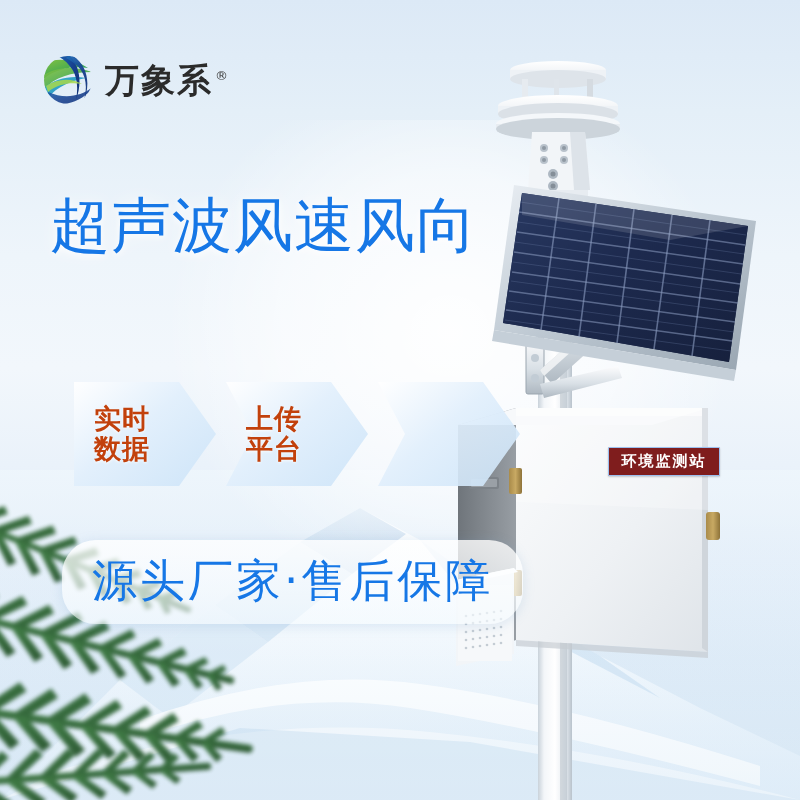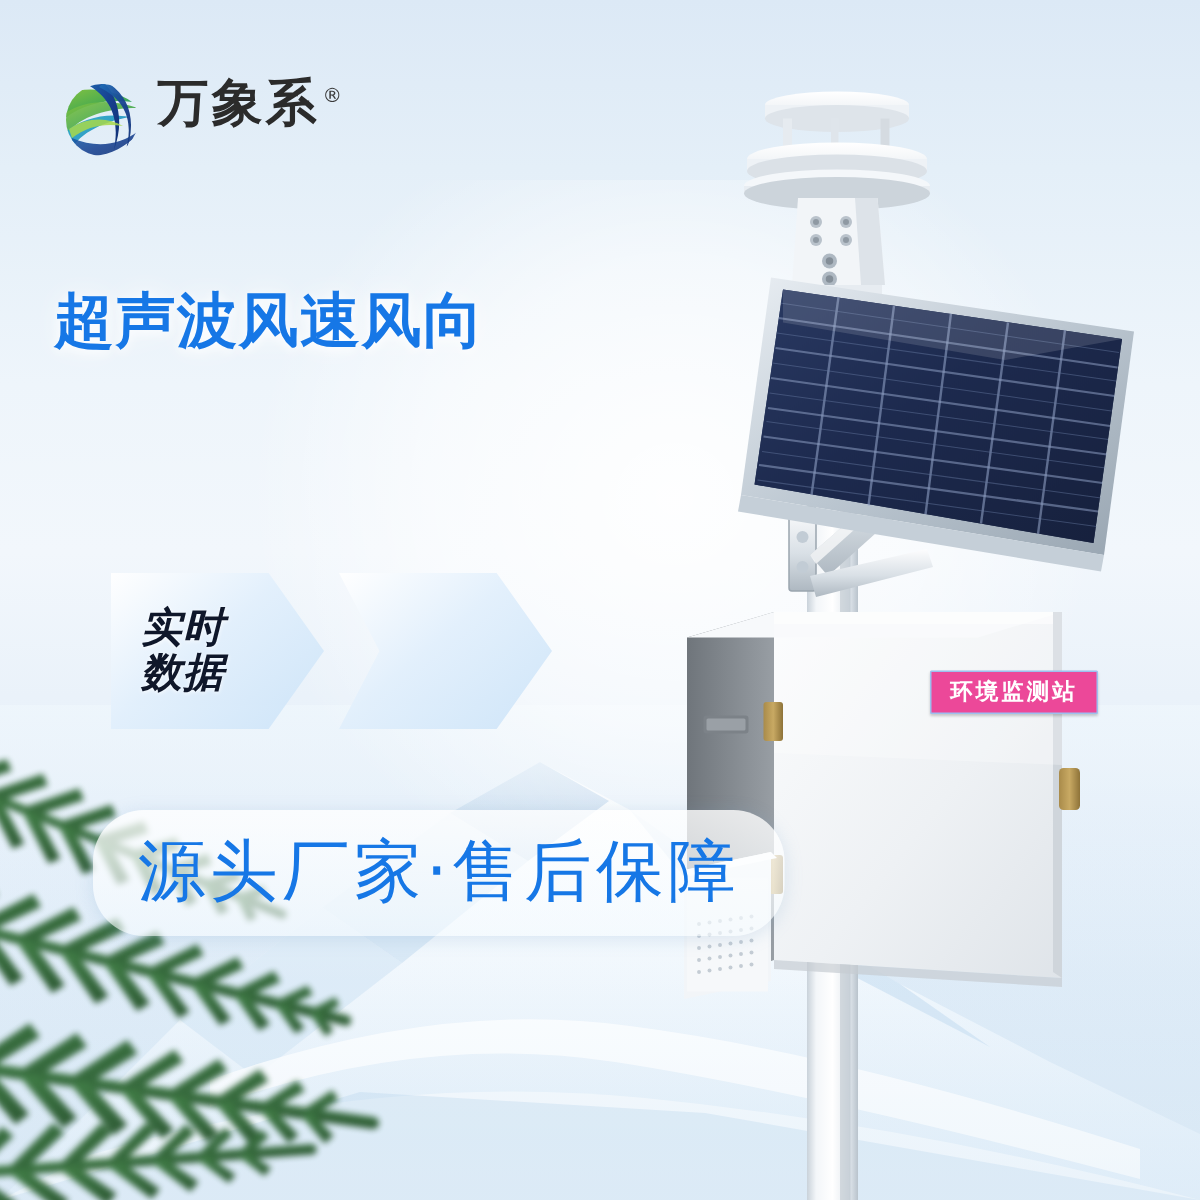--- a/index.html
+++ b/index.html
@@ -25,75 +25,74 @@
   .mtn svg{position:absolute;left:0;bottom:0;}
   .mtn-haze{
     position:absolute;left:0;bottom:0;width:800px;height:330px;
     background:linear-gradient(180deg,rgba(238,246,252,.85) 0%,rgba(238,246,252,.25) 22%,rgba(235,245,252,.10) 55%,rgba(225,238,248,.45) 100%);
   }
   
   .pine{position:absolute;left:-40px;bottom:-20px;width:340px;height:360px;filter:blur(2.2px);opacity:.95;}
   .pine svg{display:block;}
 
   
-  .logo{position:absolute;left:40px;top:52px;display:flex;gap:9px;}
+  .logo{position:absolute;left:40px;top:52px;display:flex;align-items:center;gap:9px;}
   .logo-mark{width:56px;height:56px;flex:0 0 auto;}
   .logo-text{
     font-size:34px;font-weight:bold;color:#2b2b2b;letter-spacing:2px;
     line-height:1;position:relative;white-space:nowrap;
   }
   .logo-reg{font-size:13px;vertical-align:super;font-weight:normal;color:#3a3a3a;margin-left:2px;}
 
   
   .title{
-    position:absolute;left:36px;top:192px;width:440px;
-    color:#1677e6;font-size:40px;font-weight:bold;line-height:1.12;
+    position:absolute;left:50px;top:192px;width:440px;
+    color:#1677e6;font-size:60px;font-weight:normal;line-height:1.12;
     letter-spacing:1px;
     text-shadow:0 2px 7px rgba(255,255,255,.95),0 0 20px rgba(255,255,255,.8);
   }
   .title .l2{display:block;}
 
   
   .badges{position:absolute;left:74px;top:382px;display:flex;gap:10px;}
   .badge{
     position:relative;width:142px;height:104px;
     display:flex;align-items:center;justify-content:flex-start;
     padding-left:20px;box-sizing:border-box;
   }
   .badge-shape{
     position:absolute;left:0;top:0;width:142px;height:104px;
     background:linear-gradient(140deg,rgba(255,255,255,.95) 0%,rgba(225,239,252,.92) 45%,rgba(203,227,248,.9) 100%);
     clip-path:polygon(0 0,74% 0,100% 50%,74% 100%,0 100%,19% 50%);
     box-shadow:0 2px 10px rgba(110,160,205,.20);
   }
   .badge:first-child .badge-shape{clip-path:polygon(0 0,74% 0,100% 50%,74% 100%,0 100%,0 50%);}
   .badge-txt{
-    position:relative;z-index:2;color:#0f172a;font-size:27px;font-weight:bold;
+    position:relative;z-index:2;color:#c2410c;font-size:27px;font-weight:bold;
     line-height:1.12;letter-spacing:1px;
     text-shadow:0 1px 3px rgba(255,255,255,.9);
-    font-style:italic;
   }
   .badge-txt span{display:block;}
 
   
   .tagline{
     position:absolute;left:62px;top:540px;
     padding:11px 30px 13px;border-radius:34px;
     background:linear-gradient(180deg,rgba(255,255,255,.80) 0%,rgba(245,251,255,.62) 100%);
     box-shadow:0 2px 12px rgba(120,165,205,.22);
     color:#1677e6;font-size:45px;font-weight:normal;letter-spacing:3px;
     white-space:nowrap;
   }
 
   
   .product{position:absolute;left:440px;top:40px;width:360px;height:760px;}
   .product svg{display:block;}
   .cab-label{
-    position:absolute;left:180px;top:407px;
-    width:110px;height:27px;background:#ec4899;
+    position:absolute;left:168px;top:407px;
+    width:110px;height:27px;background:#7f1d1d;
     border:1px solid #9cc0ef;border-radius:1px;
     display:flex;align-items:center;justify-content:center;
     color:#ffffff;font-size:15px;font-weight:bold;letter-spacing:2px;
     box-shadow:0 1px 2px rgba(0,0,0,.2);
   }
 </style>
 </head>
 <body>
 
 <div id="stage">
@@ -494,18 +493,25 @@
   <div class="badges">
     <div class="badge">
       <span class="badge-shape"></span>
       <span class="badge-txt">
         <span>实时</span>
         <span>数据</span>
       </span>
     </div>
     <div class="badge">
       <span class="badge-shape"></span>
+      <span class="badge-txt">
+        <span>上传</span>
+        <span>平台</span>
+      </span>
+    </div>
+    <div class="badge">
+      <span class="badge-shape"></span>
     </div>
   </div>
 
   <div class="tagline">源头厂家·售后保障</div>
 
 </div>
 
 </body></html>

